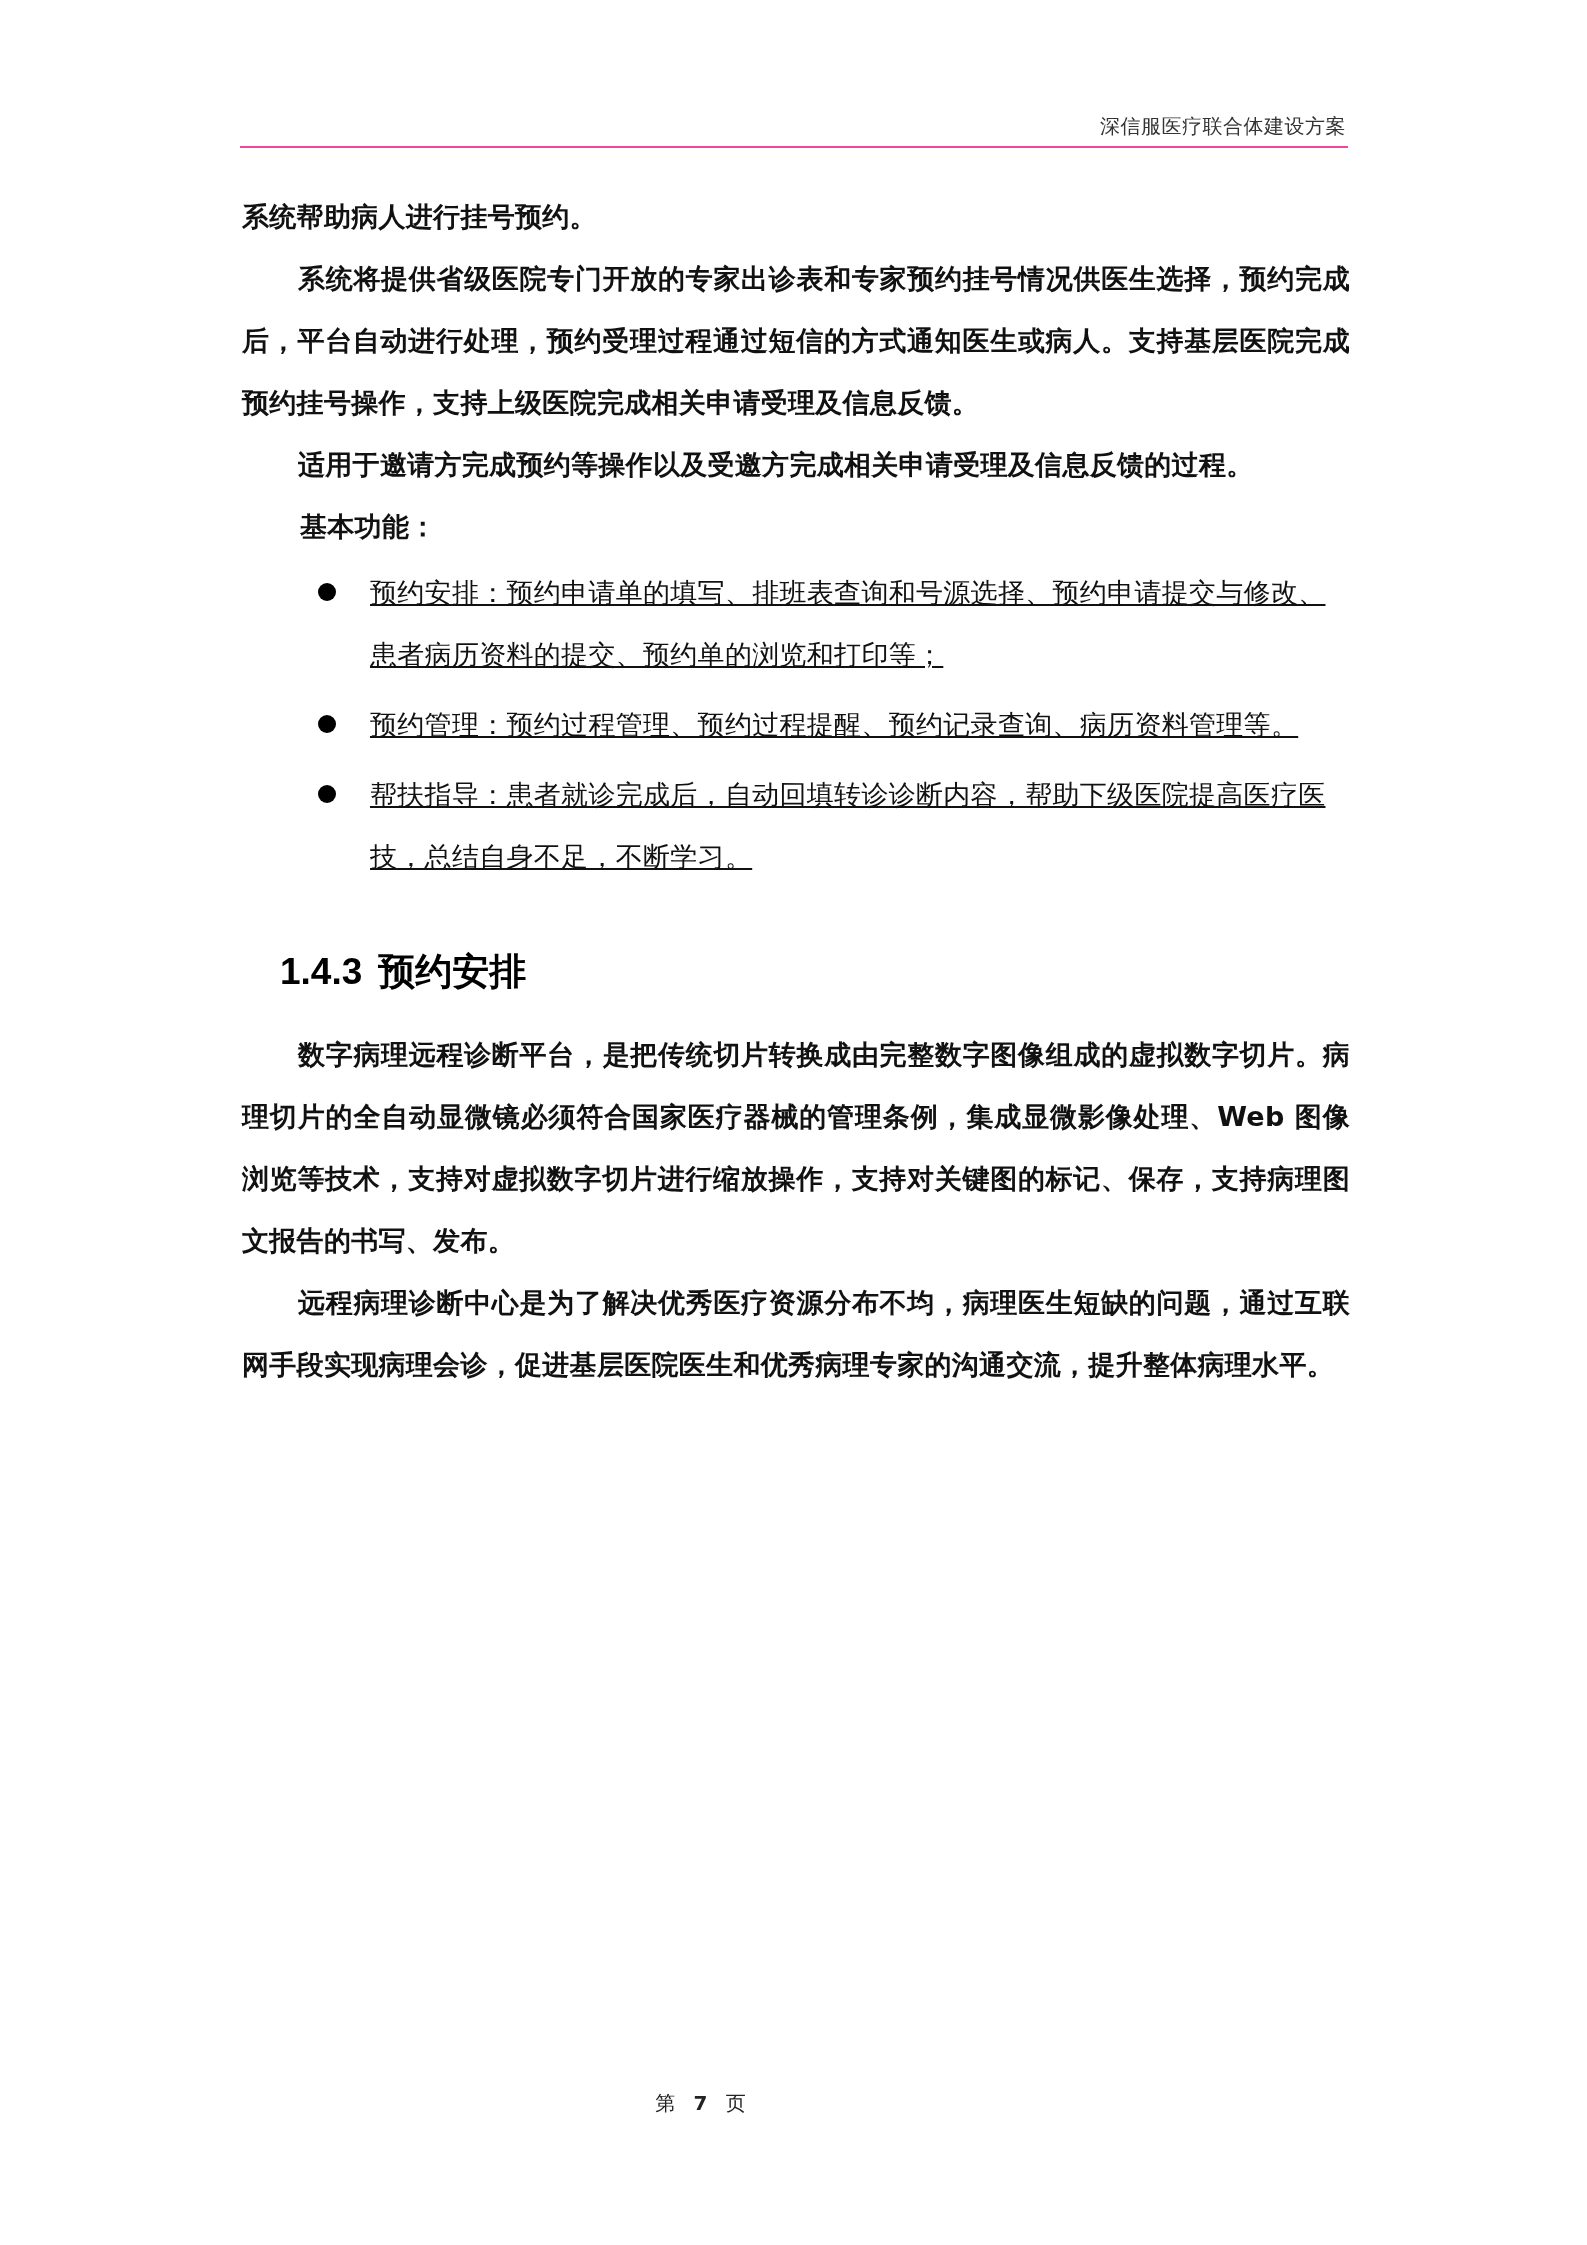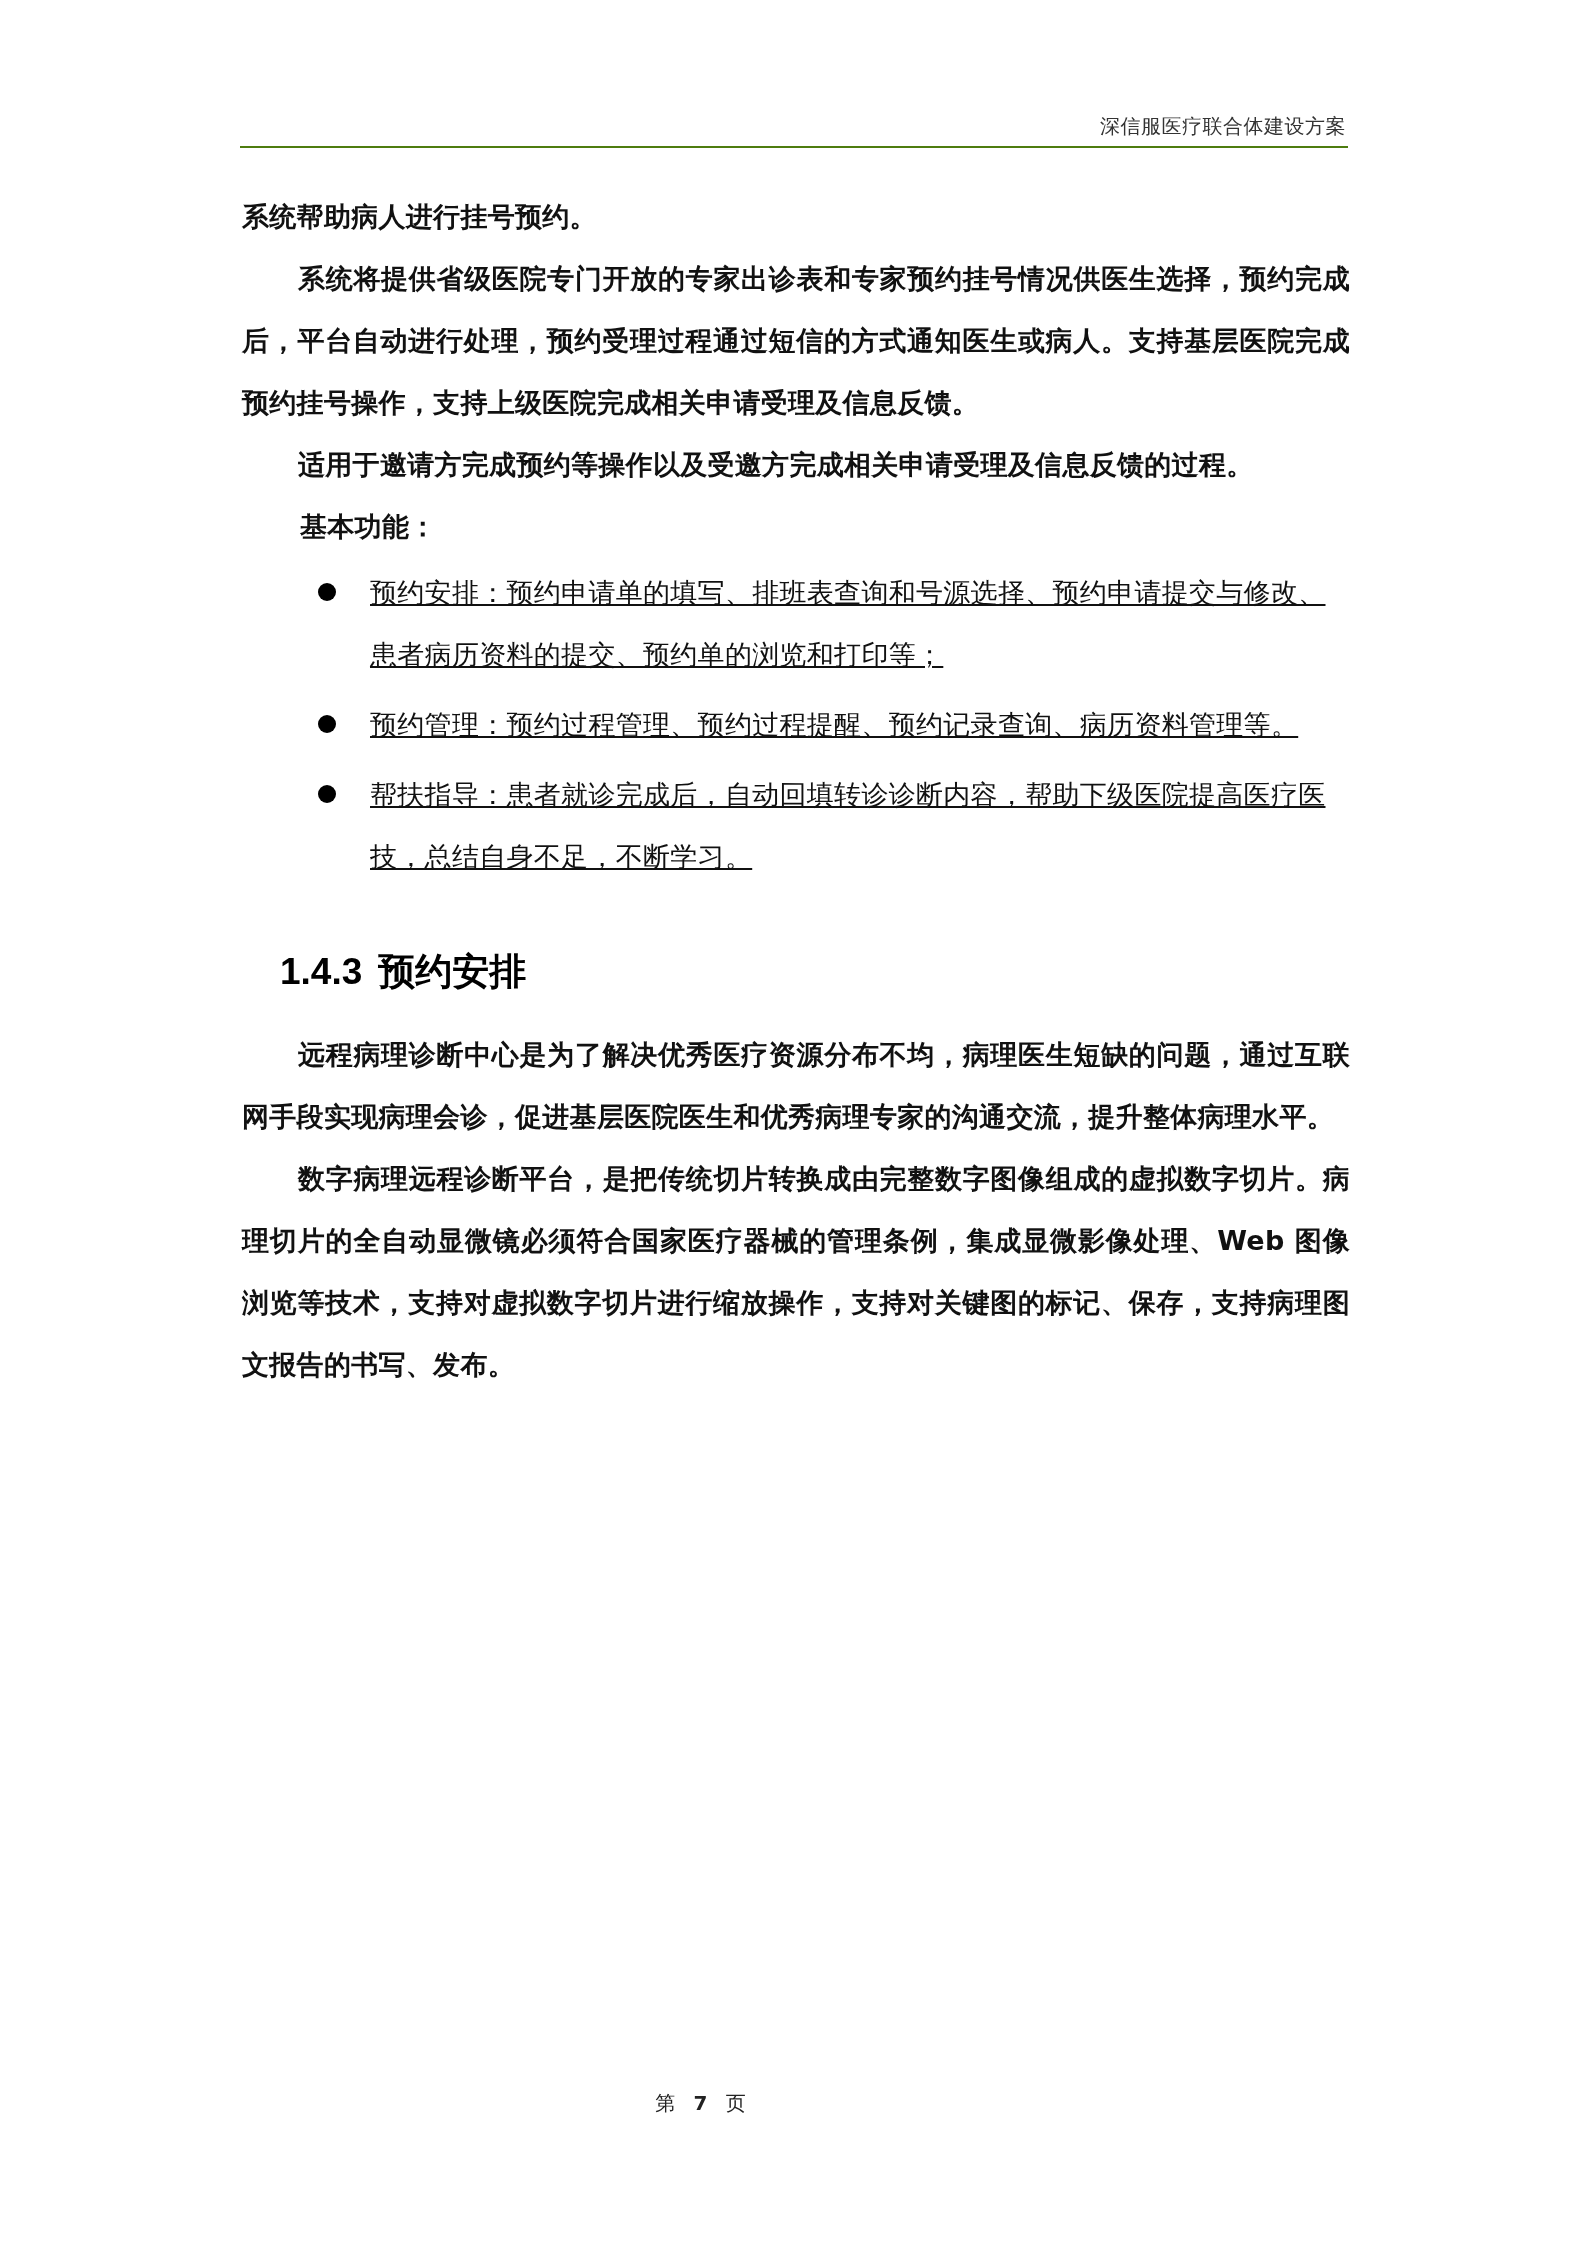--- a/index.html
+++ b/index.html
@@ -14,21 +14,21 @@
       overflow: hidden;
       font-family: "DejaVu Sans", "Liberation Sans", sans-serif;
       color: #111111;
     }
     .page-header {
       position: absolute;
       left: 240px;
       top: 108px;
       width: 1108px;
       height: 38px;
-      border-bottom: 2px solid #4d7c0f;
+      border-bottom: 2px solid #ec4899;
       text-align: right;
     }
     .page-header .title {
       position: absolute;
       right: 2px;
       bottom: 6px;
       font-size: 20px;
       color: #333;
       letter-spacing: 0.5px;
     }
@@ -130,22 +130,22 @@
     <li>
       <span class="bullet"></span>
       <span>帮扶指导：患者就诊完成后，自动回填转诊诊断内容，帮助下级医院提高医疗医技，总结自身不足，不断学习。</span>
     </li>
   </ul>
 
   <h2 class="heading">
     <span class="num">1.4.3</span><span>预约安排</span>
   </h2>
 
+  <p class="para indent">数字病理远程诊断平台，是把传统切片转换成由完整数字图像组成的虚拟数字切片。病理切片的全自动显微镜必须符合国家医疗器械的管理条例，集成显微影像处理、Web 图像浏览等技术，支持对虚拟数字切片进行缩放操作，支持对关键图的标记、保存，支持病理图文报告的书写、发布。</p>
   <p class="para indent">远程病理诊断中心是为了解决优秀医疗资源分布不均，病理医生短缺的问题，通过互联网手段实现病理会诊，促进基层医院医生和优秀病理专家的沟通交流，提升整体病理水平。</p>
-  <p class="para indent">数字病理远程诊断平台，是把传统切片转换成由完整数字图像组成的虚拟数字切片。病理切片的全自动显微镜必须符合国家医疗器械的管理条例，集成显微影像处理、Web 图像浏览等技术，支持对虚拟数字切片进行缩放操作，支持对关键图的标记、保存，支持病理图文报告的书写、发布。</p>
 
 </div>
 
 <div class="page-footer">
   <span>第</span>
   <span class="pnum">7</span>
   <span>页</span>
 </div>
 
 </body></html>

